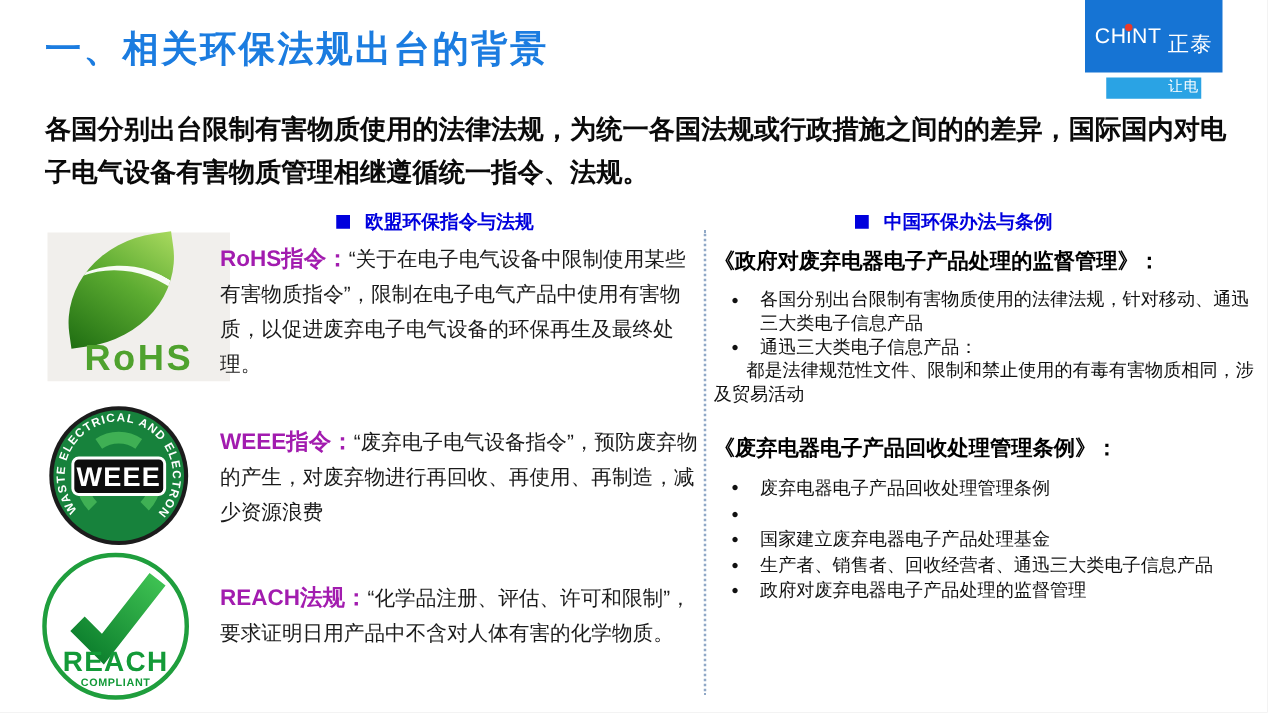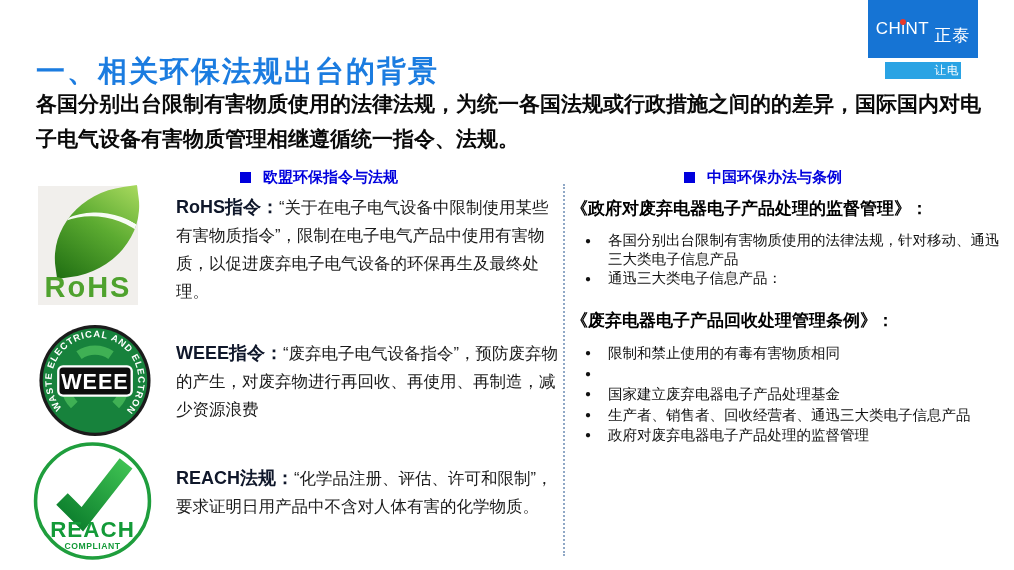--- a/index.html
+++ b/index.html
@@ -2,52 +2,52 @@
 <html><head>
 <meta charset="utf-8">
 <style>
   * { box-sizing: border-box; margin: 0; padding: 0; }
   html,body { background:#e9e9e9; }
   body { font-family:"Liberation Sans","DejaVu Sans",sans-serif; }
   .slide { position:relative; width:1014px; height:570px; background:#ffffff; overflow:hidden; margin:0 auto; }
 
   
   .page-title { position:absolute; left:36px; top:20px; font-size:29px; font-weight:bold;
-                color:#1b7ce0; letter-spacing:2px;margin-top:32px; }
+                color:#1b7ce0; letter-spacing:2px; }
   .brand { position:absolute; right:36px; top:0; width:110px; }
   .brand-box { height:58px; background:#1674d4; color:#fff; display:flex; align-items:center;
                justify-content:center; font-weight:normal; font-size:17px; }
   .brand-en { letter-spacing:.5px; }
   .brand-i { position:relative; display:inline-block; }
   .brand-i::after { content:''; position:absolute; top:0; left:50%; transform:translateX(-50%);
                     width:6px; height:6px; border-radius:50%; background:#e8392b; }
   .brand-cn { margin-left:5px; letter-spacing:1px;margin-top:13px; }
   .brand-tagline { margin:4px auto 0; width:76px; height:17px; background:#2aa3e4; color:#fff;
                    font-size:11.5px; line-height:17px; text-align:center; letter-spacing:1px;padding-left:48px; }
 
   
   .intro { position:absolute; left:36px; top:86px; width:950px; font-size:21px; font-weight:bold;
            color:#0a0a0a; line-height:35px; }
 
   
   .section-header { position:absolute; display:flex; align-items:center; font-size:15px;
                     font-weight:bold; color:#0000dd; }
   .section-header .sq { width:11px; height:11px; background:#0000dd; margin-right:12px; flex:0 0 auto; }
-  #leftHeader { left:240px; top:168px; }
+  #leftHeader { left:269px; top:168px; }
   #rightHeader { left:684px; top:168px; }
 
   
   .item-text { position:absolute; font-size:16.5px; color:#1a1a1a; line-height:28px; }
-  .item-text b { font-size:18px; color:#0f172a; }
+  .item-text b { font-size:18px; color:#a21caf; }
   #text-rohs  { left:176px; top:193px; width:376px; }
   #text-weee  { left:176px; top:339px; width:386px; }
   #text-reach { left:176px; top:452px; width:382px;margin-top:12px; }
 
   
-  .rohs-logo { position:absolute; left:38px; top:186px; width:100px; height:119px; background:#f1efec; }
+  .rohs-logo { position:absolute; left:38px; top:186px; width:146px; height:119px; background:#f1efec; }
   .leaf { position:absolute; left:13px; top:5px; width:92px; height:82px;
           background:linear-gradient(to bottom left,#a8d95e 0%,#5cab31 45%,#1f6e12 100%);
           border-radius:85% 0 85% 0; transform:rotate(-8deg); overflow:hidden; }
   .leaf::after { content:''; position:absolute; width:160%; height:160%; left:-34%; top:28%;
                  border-radius:50%; border-top:5px solid rgba(255,255,255,.95); transform:rotate(38deg); }
   .rohs-word { position:absolute; bottom:1px; left:0; right:0; text-align:center; font-size:29px;
                font-weight:bold; color:#4fa22e; letter-spacing:2px; }
 
   
   .weee-logo  { position:absolute; left:37px; top:324px; width:116px; height:113px; }
@@ -138,27 +138,28 @@
     <div class="block1">
       <div class="block-title">《政府对废弃电器电子产品处理的监督管理》：</div>
       <div class="bullet">
         <span class="dot">●</span>
         <span>各国分别出台限制有害物质使用的法律法规，针对移动、通迅三大类电子信息产品</span>
       </div>
       <div class="bullet">
         <span class="dot">●</span>
         <span>通迅三大类电子信息产品：</span>
       </div>
+      <div class="note">都是法律规范性文件、限制和禁止使用的有毒有害物质相同，涉及贸易活动</div>
     </div>
 
     <div class="block2">
       <div class="block-title">《废弃电器电子产品回收处理管理条例》：</div>
       <div class="bullet">
         <span class="dot">●</span>
-        <span>限制和禁止使用的有毒有害物质相同</span>
+        <span>废弃电器电子产品回收处理管理条例</span>
       </div>
       <div class="bullet">
         <span class="dot">●</span>
       </div>
       <div class="bullet">
         <span class="dot">●</span>
         <span>国家建立废弃电器电子产品处理基金</span>
       </div>
       <div class="bullet">
         <span class="dot">●</span>

